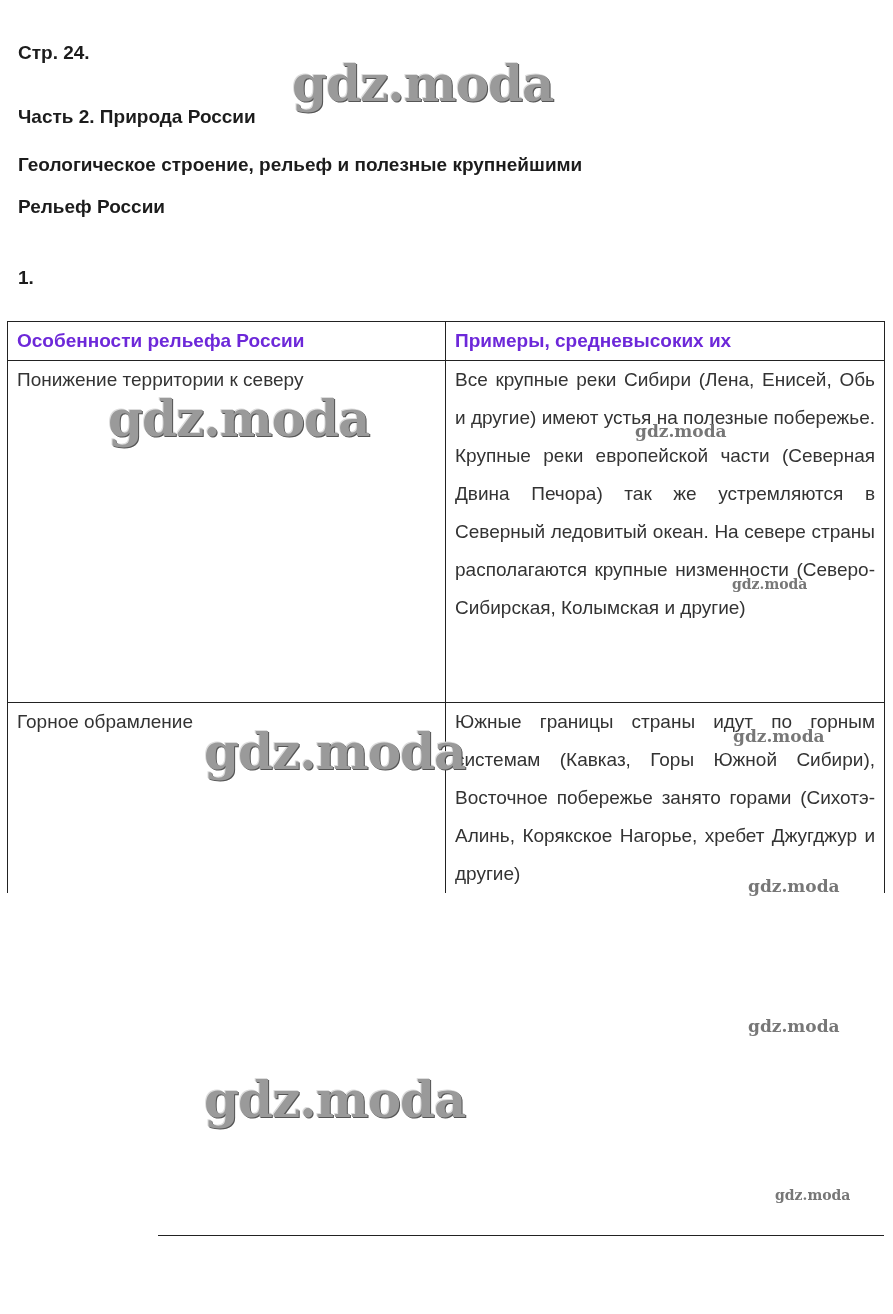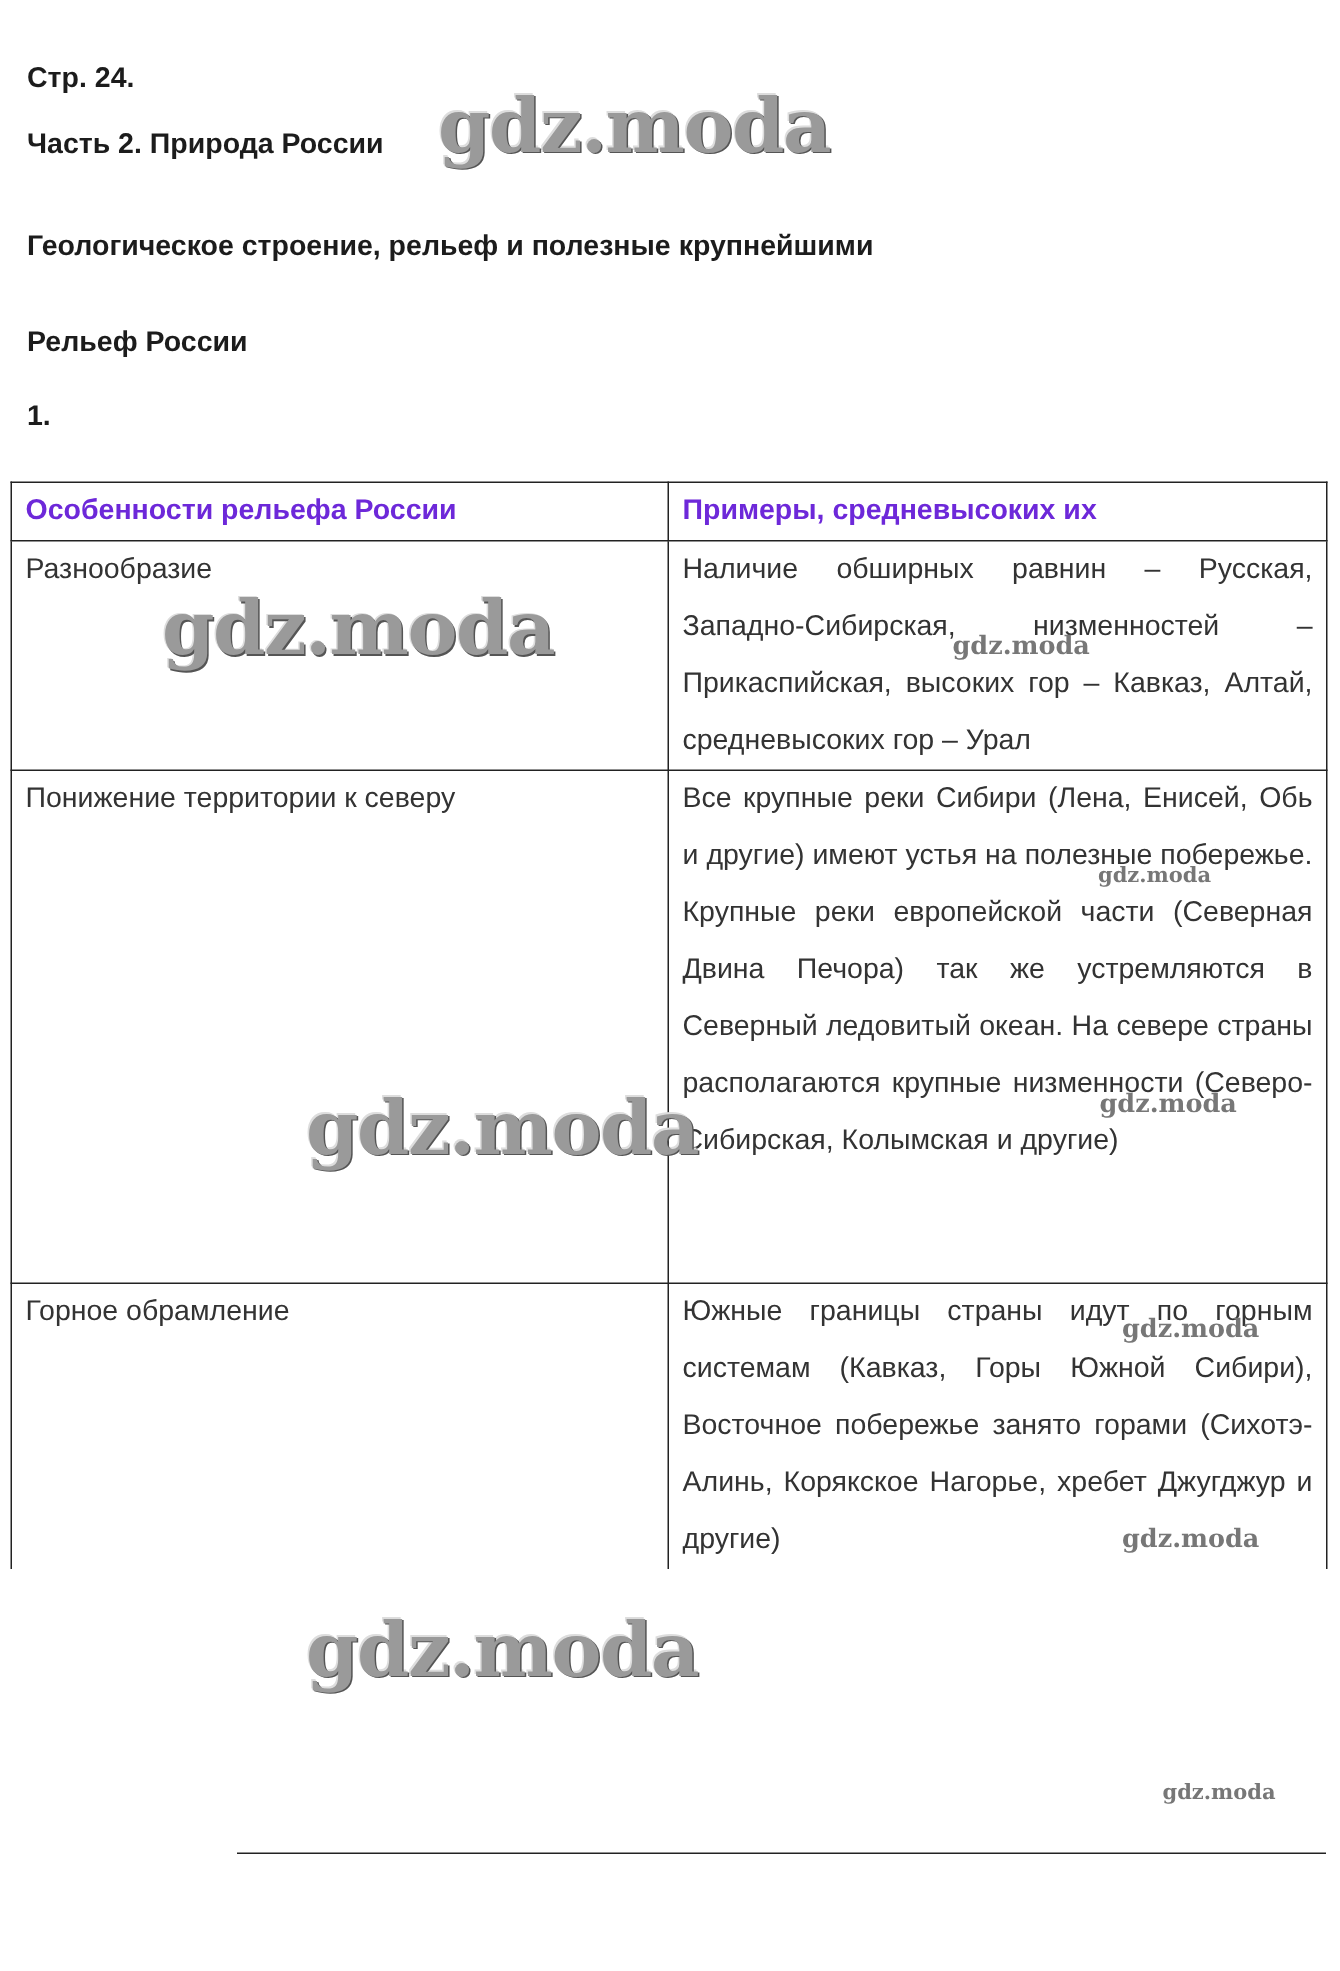--- a/index.html
+++ b/index.html
@@ -6,23 +6,23 @@
     body {
       width: 893px; height: 1314px; position: relative; overflow: hidden;
       font-family: "Liberation Sans", sans-serif; color: #1a1a1a;
     }
     .heading {
       position: absolute; left: 18px; margin: 0;
       font-size: 19px; font-weight: bold; color: #1c1c1c;
       font-family: "Liberation Sans", sans-serif;
     }
     #h-page { top: 42px; text-align: center; }
-    #h-part { top: 86px; }
+    #h-part { top: 106px; }
     #h-topic { top: 154px; }
-    #h-section { top: 218px; }
+    #h-section { top: 196px; }
     #h-number { top: 267px; }
 
     .tbl {
       position: absolute; left: 7px; top: 321px;
       width: 877px;
       border-collapse: collapse;
       table-layout: fixed;
     }
     .tbl td, .tbl th {
       border: 1.5px solid #222;
@@ -80,24 +80,20 @@
       <col class="c1">
       <col class="c2">
     </colgroup>
   <thead>
     <tr>
       <th>Особенности рельефа России</th>
       <th>Примеры, средневысоких их</th>
     </tr>
   </thead>
   <tbody>
-    <tr style="height:153px;">
-      <td class="feature">Разнообразие</td>
-      <td class="example">Наличие обширных равнин – Русская, Западно-Сибирская, низменностей – Прикаспийская, высоких гор – Кавказ, Алтай, средневысоких гор – Урал</td>
-    </tr>
     <tr style="height:342px;">
       <td class="feature">Понижение территории к северу</td>
       <td class="example">Все крупные реки Сибири (Лена, Енисей, Обь и другие) имеют устья на полезные побережье. Крупные реки европейской части (Северная Двина Печора) так же устремляются в Северный ледовитый океан. На севере страны располагаются крупные низменности (Северо-Сибирская, Колымская и другие)</td>
     </tr>
     <tr class="row-last" style="height:189px;">
       <td class="feature">Горное обрамление</td>
       <td class="example">Южные границы страны идут по горным системам (Кавказ, Горы Южной Сибири), Восточное побережье занято горами (Сихотэ-Алинь, Корякское Нагорье, хребет Джугджур и другие)</td>
     </tr>
   </tbody>
 </table>

